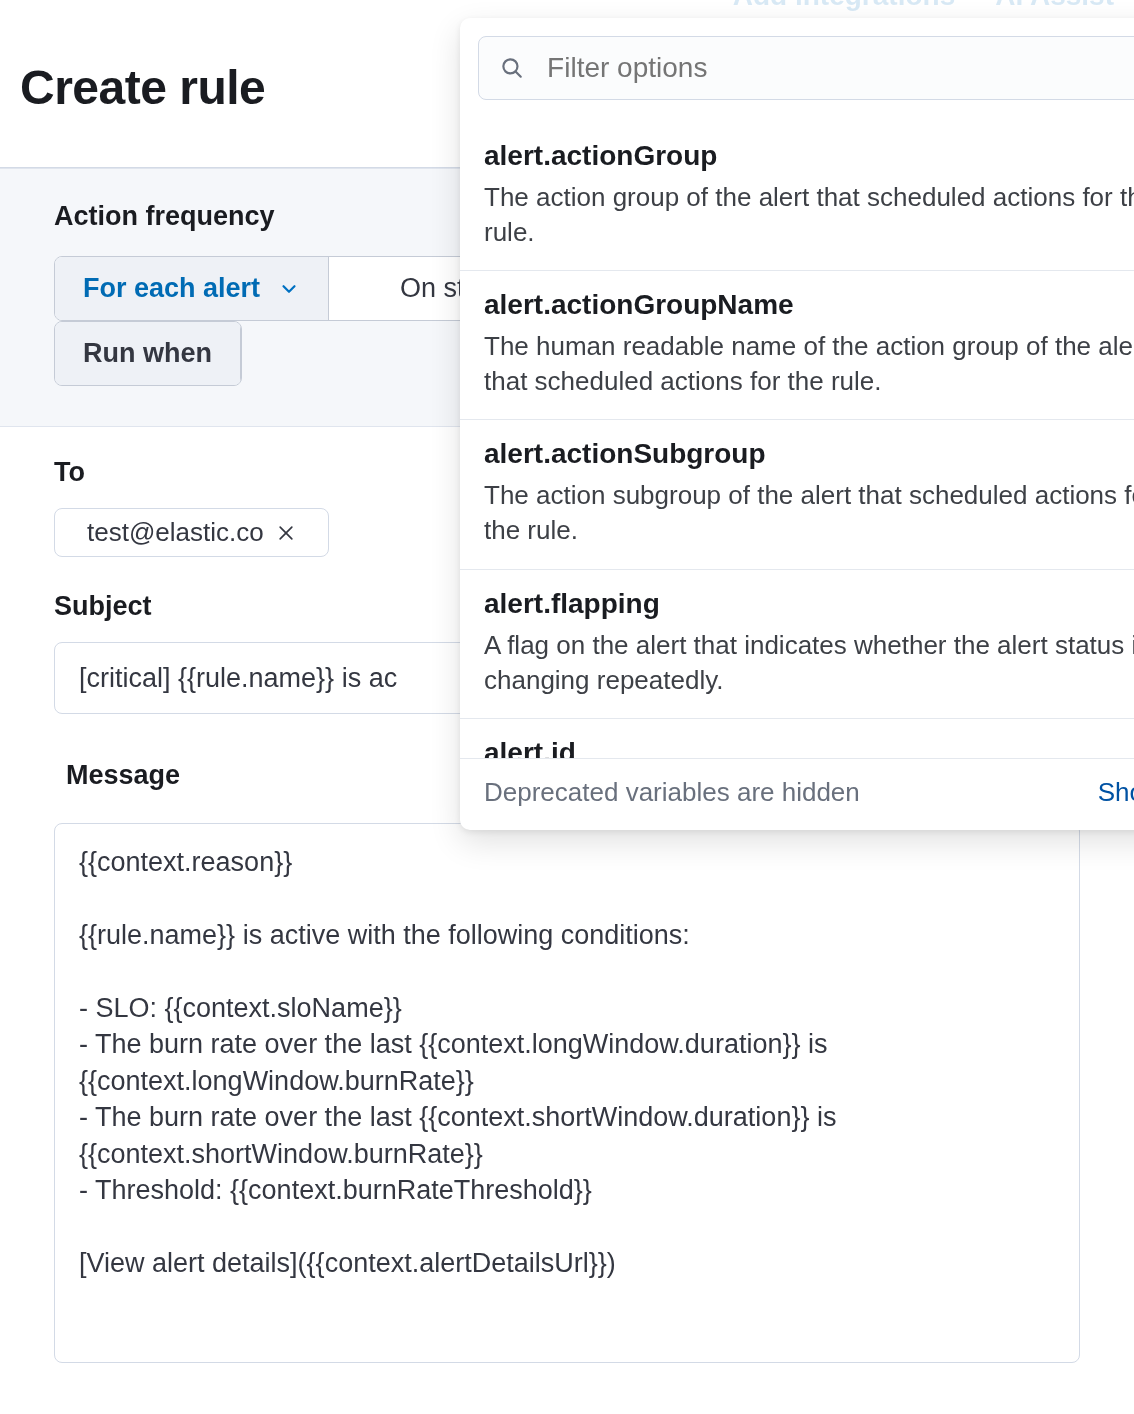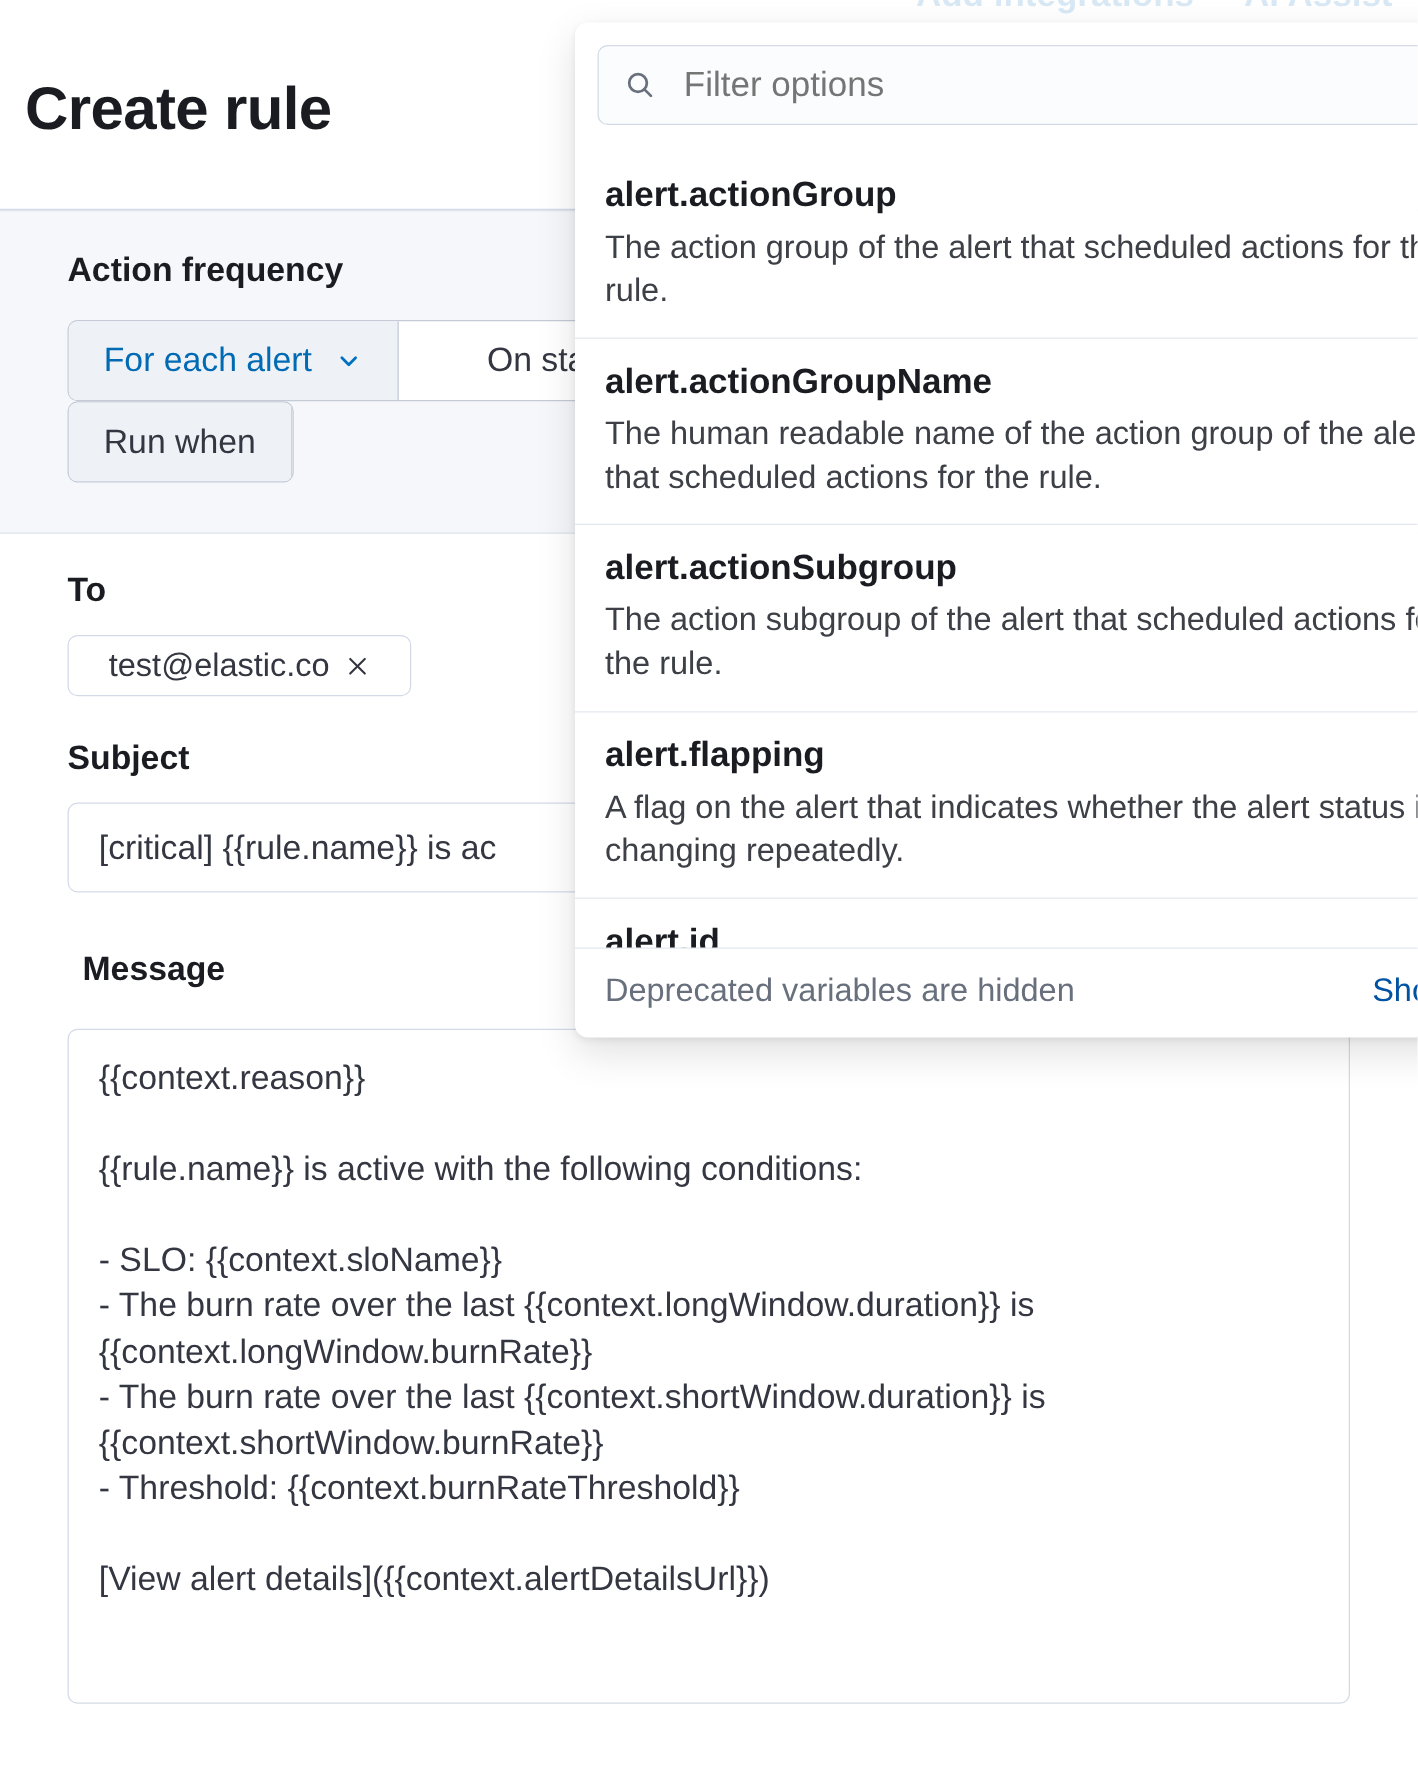--- a/index.html
+++ b/index.html
@@ -53,24 +53,24 @@
   }
 
   .seg{
     display:inline-flex;align-items:stretch;
     border:1px solid #c5cbd6;border-radius:8px;overflow:hidden;
     background:var(--white);font-size:27px;
   }
   .seg .seg-head{
     background:#eef1f6;border-right:1px solid #c5cbd6;
     display:flex;align-items:center;gap:18px;
-    padding:16px 28px;font-weight:400;color:var(--text-sub);
+    padding:16px 28px;font-weight:700;color:var(--text-sub);
     white-space:nowrap;
   }
-  .seg .seg-head.link{color:var(--accent);font-weight:400;}
+  .seg .seg-head.link{color:var(--accent);font-weight:700;}
   .seg .seg-body{
     display:flex;align-items:center;padding:16px 28px;color:var(--text-sub);
     white-space:nowrap;
     margin-left:43px;
   }
   .chevron-down{
     width:22px;height:22px;display:inline-block;
   }
   .chevron-down svg{width:100%;height:100%;display:block;}
 

